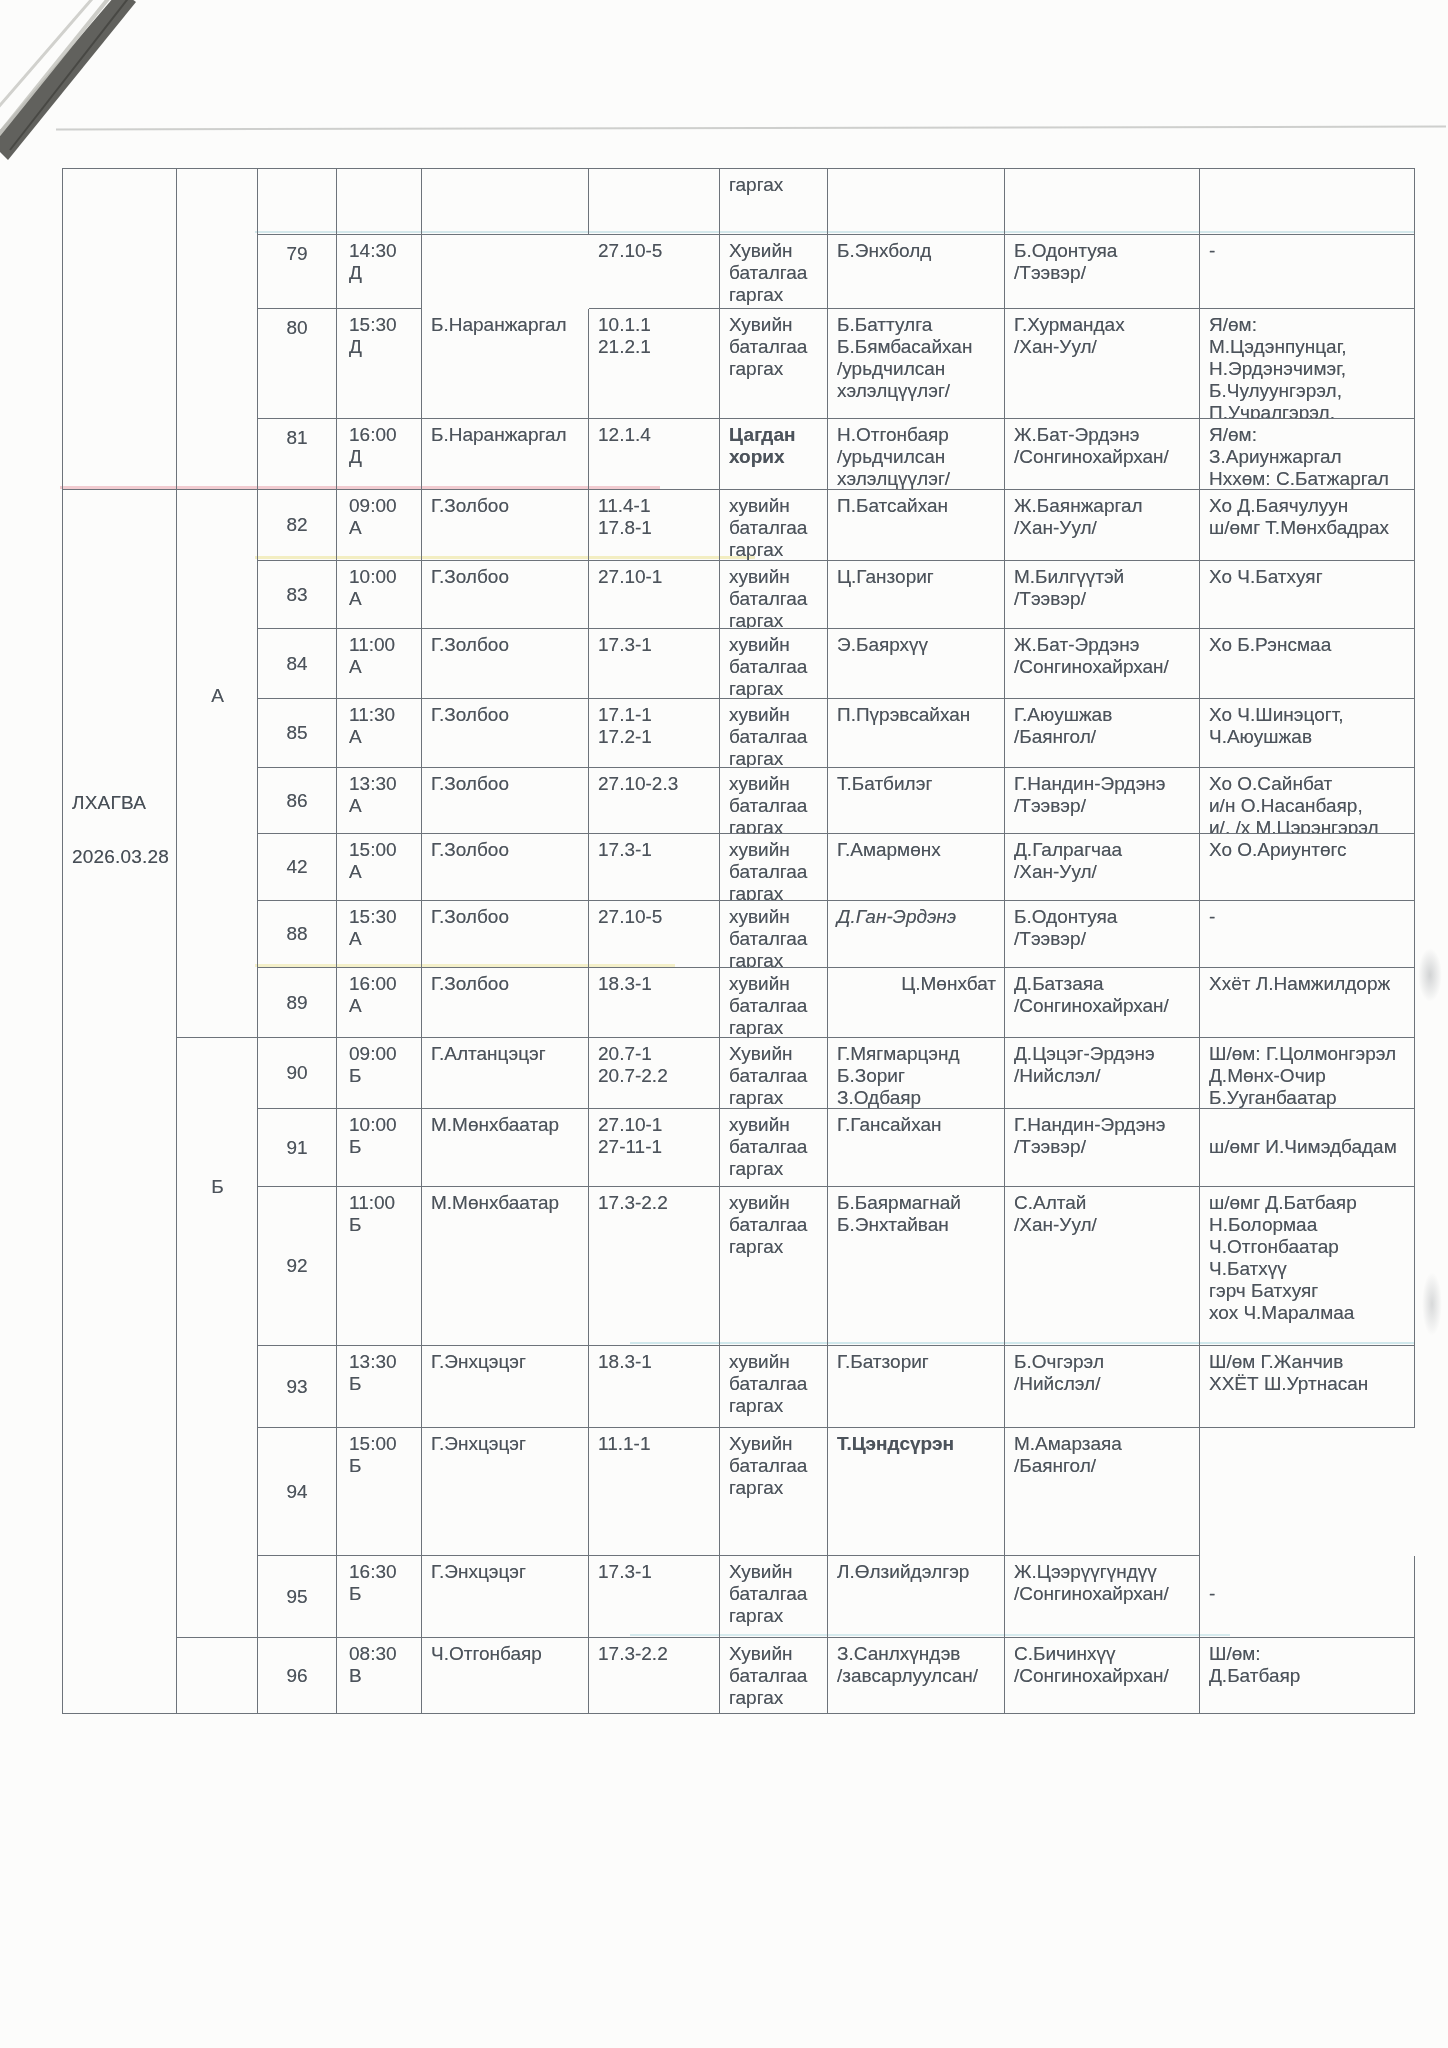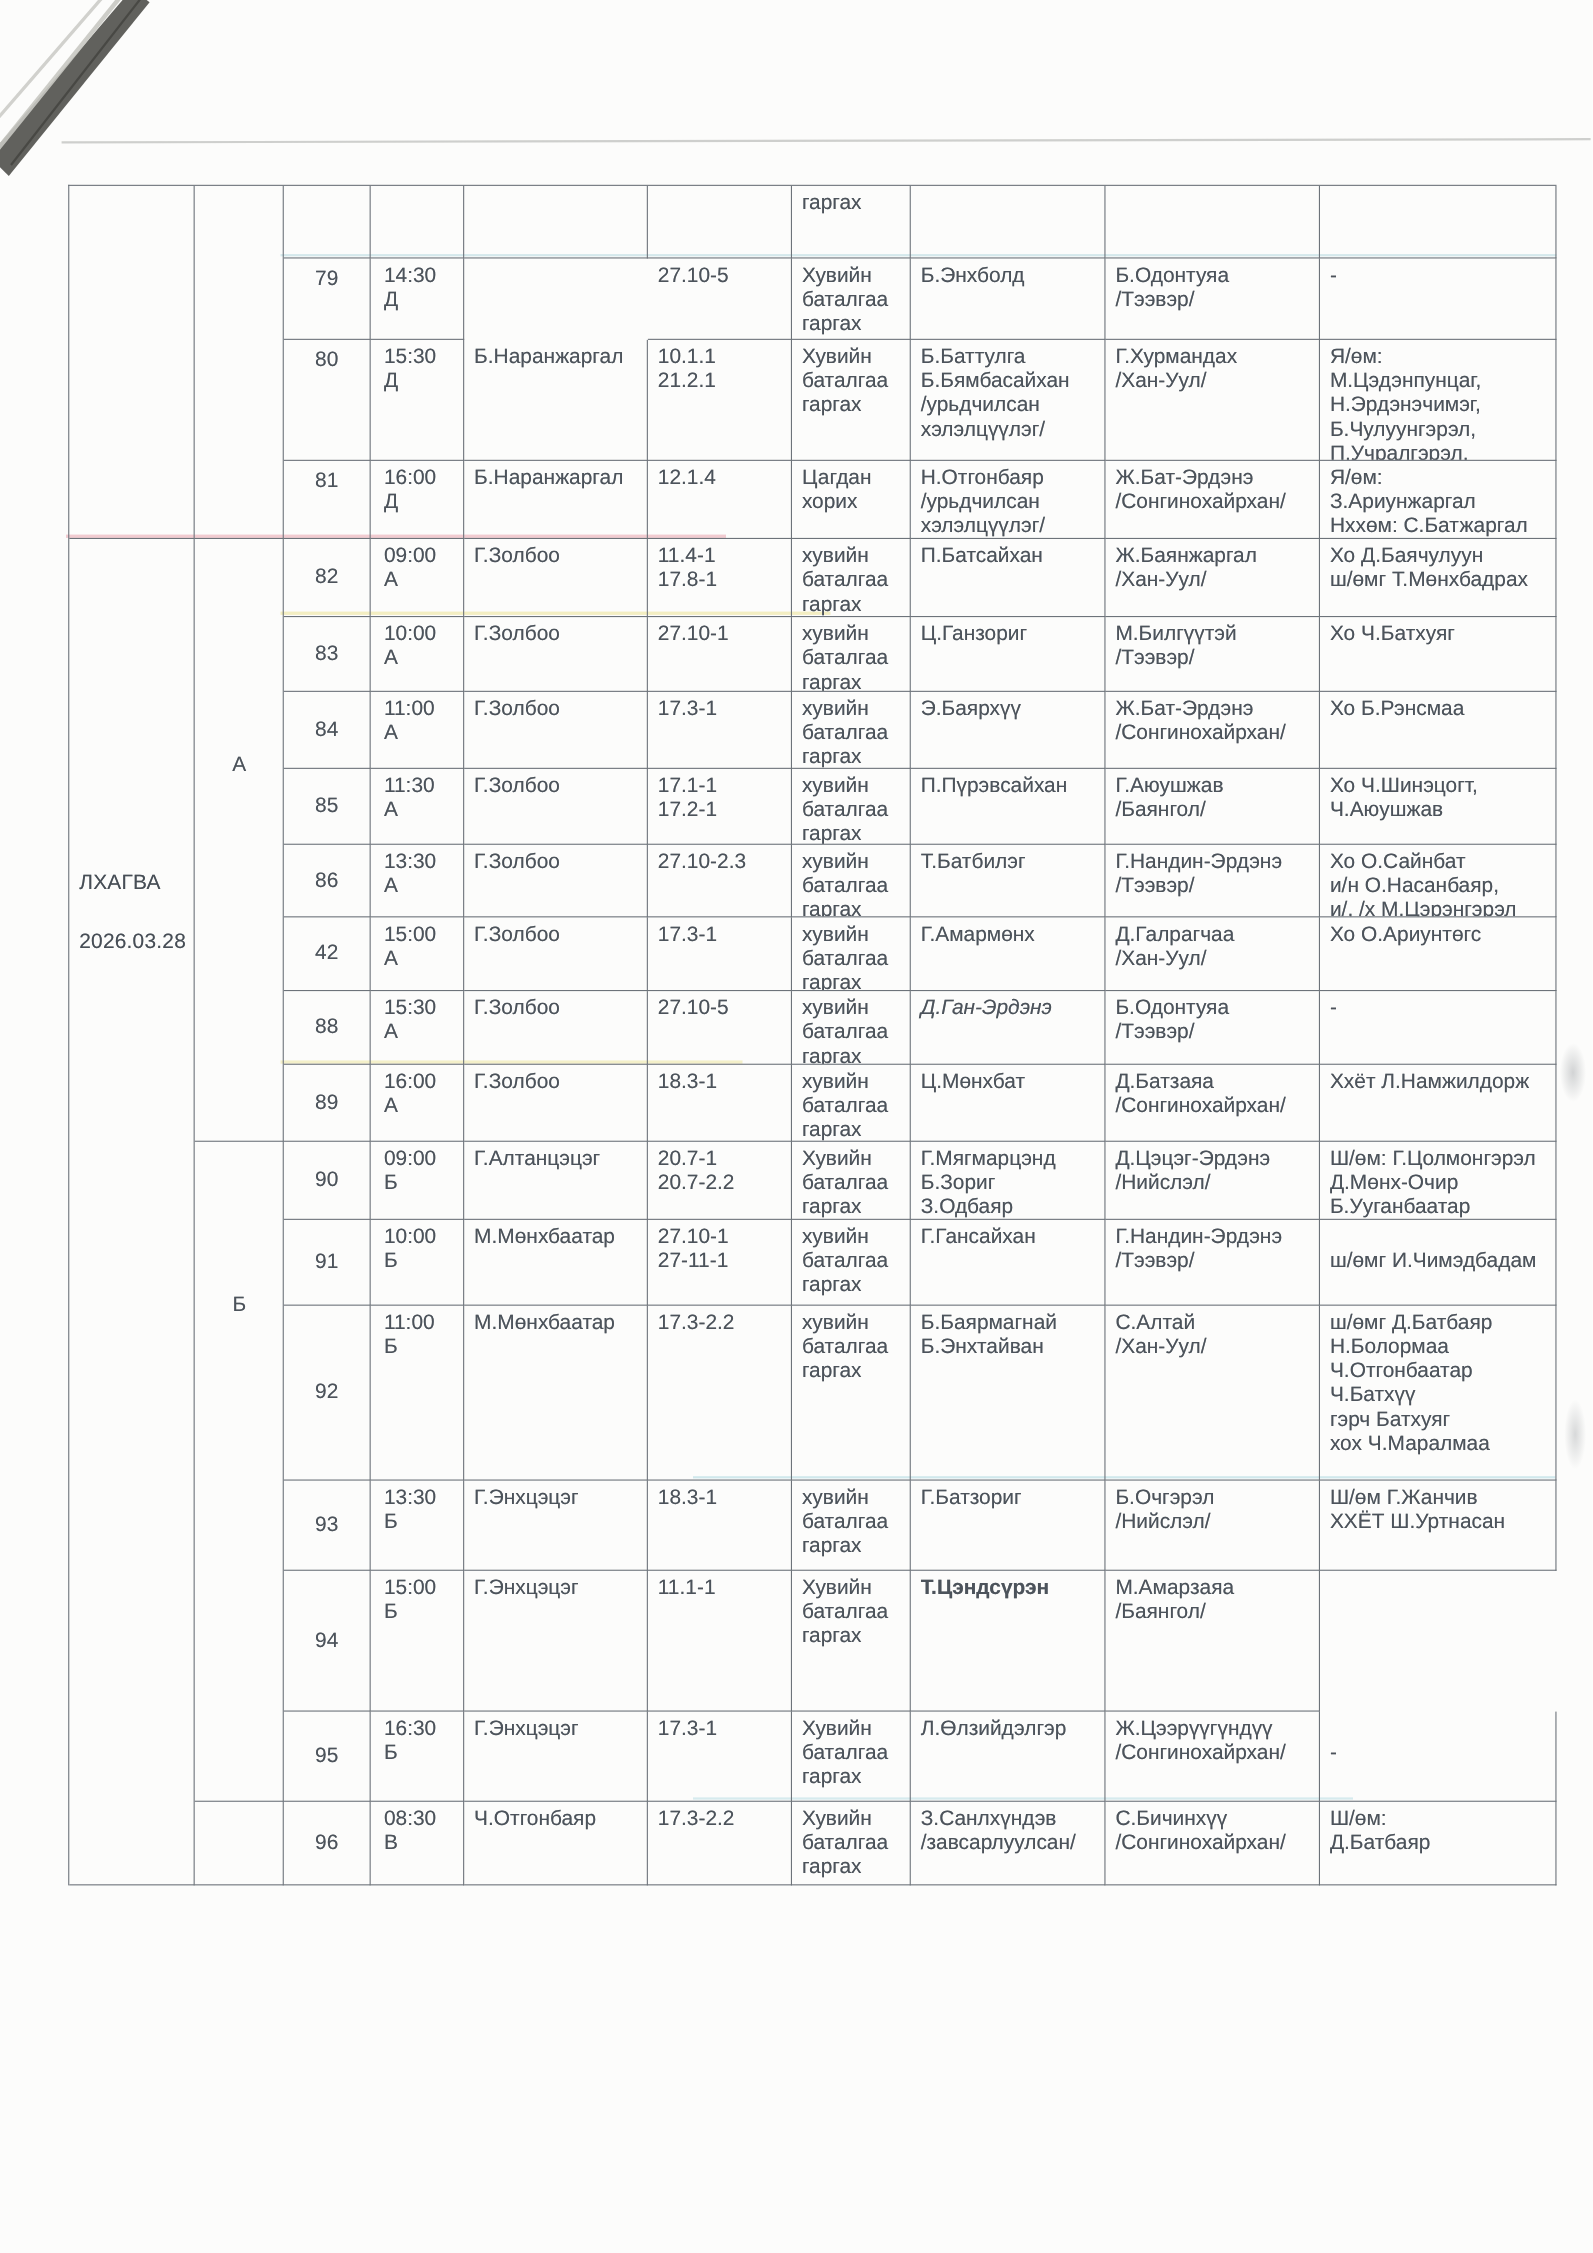--- a/index.html
+++ b/index.html
@@ -118,21 +118,21 @@
       <div class="cell c-notes" style="grid-area: 3 / 10;">Я/өм:
 М.Цэдэнпунцаг,
 Н.Эрдэнэчимэг,
 Б.Чулуунгэрэл,
 П.Учралгэрэл,</div>
       <div class="cell c-no num-top" style="grid-area: 4 / 3;">81</div>
       <div class="cell c-time" style="grid-area: 4 / 4;">16:00
 Д</div>
       <div class="cell c-judge" style="grid-area: 4 / 5;">Б.Наранжаргал</div>
       <div class="cell c-art" style="grid-area: 4 / 6;">12.1.4</div>
-      <div class="cell c-type" style="grid-area: 4 / 7;">Цагдан
+      <div class="cell c-type" style="grid-area: 4 / 7; font-weight: bold;">Цагдан
 хорих</div>
       <div class="cell c-def" style="grid-area: 4 / 8;">Н.Отгонбаяр
 /урьдчилсан
 хэлэлцүүлэг/</div>
       <div class="cell c-pros" style="grid-area: 4 / 9;">Ж.Бат-Эрдэнэ
 /Сонгинохайрхан/</div>
       <div class="cell c-notes" style="grid-area: 4 / 10;">Я/өм:
 З.Ариунжаргал
 Нххөм: С.Батжаргал</div>
       <div class="cell c-no" style="grid-area: 5 / 3;">82</div>
@@ -226,21 +226,21 @@
 /Тээвэр/</div>
       <div class="cell c-notes" style="grid-area: 11 / 10;">-</div>
       <div class="cell c-no" style="grid-area: 12 / 3;">89</div>
       <div class="cell c-time" style="grid-area: 12 / 4;">16:00
 А</div>
       <div class="cell c-judge" style="grid-area: 12 / 5;">Г.Золбоо</div>
       <div class="cell c-art" style="grid-area: 12 / 6;">18.3-1</div>
       <div class="cell c-type" style="grid-area: 12 / 7;">хувийн
 баталгаа
 гаргах</div>
-      <div class="cell c-def" style="grid-area: 12 / 8;">Ц.Мөнхбат</div>
+      <div class="cell c-def" style="grid-area: 12 / 8; text-align: right;">Ц.Мөнхбат</div>
       <div class="cell c-pros" style="grid-area: 12 / 9;">Д.Батзаяа
 /Сонгинохайрхан/</div>
       <div class="cell c-notes" style="grid-area: 12 / 10;">Ххёт Л.Намжилдорж</div>
       <div class="cell c-no" style="grid-area: 13 / 3;">90</div>
       <div class="cell c-time" style="grid-area: 13 / 4;">09:00
 Б</div>
       <div class="cell c-judge" style="grid-area: 13 / 5;">Г.Алтанцэцэг</div>
       <div class="cell c-art" style="grid-area: 13 / 6;">20.7-1
 20.7-2.2</div>
       <div class="cell c-type" style="grid-area: 13 / 7;">Хувийн

